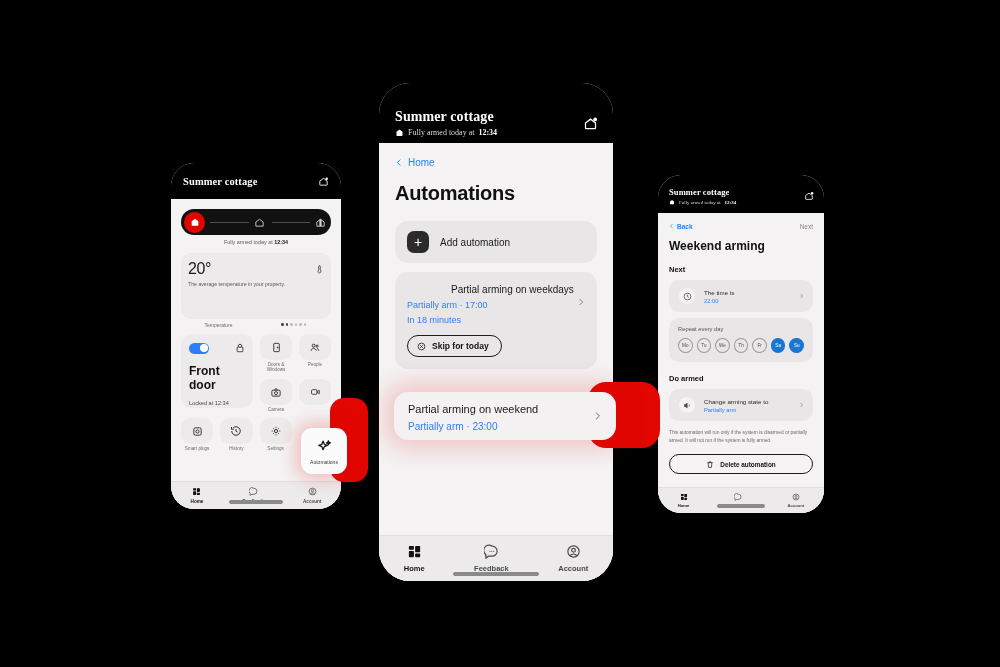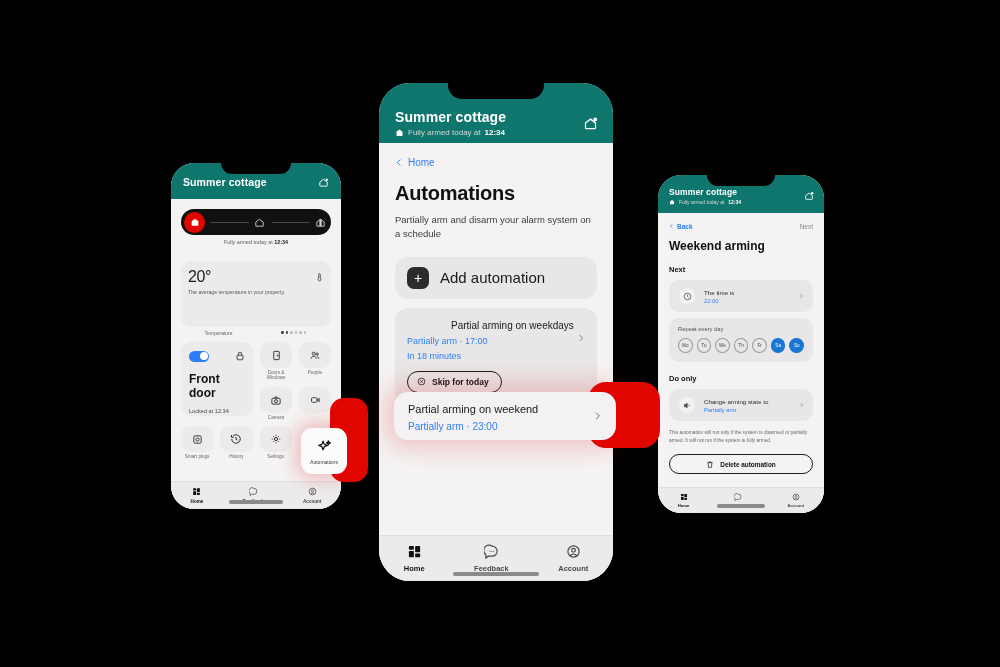--- a/index.html
+++ b/index.html
@@ -27,23 +27,24 @@
   }
   .notch {
     position: absolute; top: 0; left: 50%;
     transform: translateX(-50%);
     background: #000;
     border-bottom-left-radius: 11px;
     border-bottom-right-radius: 11px;
     z-index: 40;
   }
   .topbar {
-    background: #0f766e;
+    background: #000000;
     color: #fff;
     width: 100%;
+    font-family: Liberation Serif, serif;
   }
   .topbar .title { font-weight: 700; letter-spacing: .1px; }
   .topbar .sub { color: #d8d8d8; display: flex; align-items: center; gap: 4px; }
   .topbar .sub b { color: #fff; font-weight: 700; }
   .sheet {
     background: #f4f2f2;
     border-top-left-radius: 22px;
     border-top-right-radius: 22px;
     position: relative;
   }
@@ -76,21 +77,21 @@
     display: flex; align-items: center; padding: 0 3px; gap: 0;
   }
   .armdot {
     width: 21px; height: 21px; border-radius: 50%;
     background: #e10600; display: flex; align-items: center; justify-content: center;
   }
   .armline { flex: 1; height: 1px; background: #4d4d4d; margin: 0 5px; }
   .armicon { width: 13px; height: 13px; color: #cfcfcf; display: flex; align-items: center; }
   .armstatus { text-align: center; font-size: 5.4px; color: #5d5d5d; margin-top: 4px; }
   .armstatus b { color: #222; }
-  .twocards { display: flex; gap: 7px; margin-top: 16px; }
+  .twocards { display: flex; gap: 7px; margin-top: 8px; }
   .statcard { flex: 1; background: #eceaea; border-radius: 10px; padding: 7px 7px 8px 7px; height: 66px; }
   .statcard .row1 { display: flex; align-items: center; justify-content: space-between; }
   .statcard .big { font-size: 16px; font-weight: 400; color: #1a1a1a; letter-spacing: -.4px; }
   .statcard .ttl { font-size: 7px; font-weight: 700; color: #111; margin-top: 5px; }
   .statcard .dsc { font-size: 5.2px; color: #5a5a5a; line-height: 1.5; margin-top: 3px; }
   .caplabel { font-size: 5px; color: #6b6b6b; text-align: center; margin-top: 3px; }
   .dots { display: flex; gap: 2px; justify-content: center; margin-top: 4px; }
   .dots i { width: 2.5px; height: 2.5px; border-radius: 50%; background: #4a4a4a; display:block; }
   .dots i.off { background: #bdbdbd; }
   .grid2 { display: flex; gap: 7px; margin-top: 6px; }
@@ -124,21 +125,21 @@
   #phone2 .topbar { height: 60px; padding: 26px 16px 0 16px; position: relative; }
   #phone2 .topbar .title { font-size: 14px; }
   #phone2 .topbar .sub { font-size: 8px; margin-top: 3px; }
   #phone2 .bell { position: absolute; right: 15px; top: 33px; }
   #phone2 .sheet { height: 438px; padding: 14px 16px 0 16px; }
   .backlink { display: flex; align-items: center; gap: 5px; color: #2d7ff9; font-size: 10px; }
   #phone2 h1 { font-size: 20px; font-weight: 700; color: #111; margin-top: 14px; letter-spacing: -.2px; }
   #phone2 .lede { font-size: 9.5px; color: #3f3f3f; line-height: 1.45; margin-top: 8px; }
   .addcard { background:#e8e6e6; border-radius:13px; height:42px; display:flex; align-items:center; gap:11px; padding:0 12px; margin-top:16px; }
   .plusbtn { width: 22px; height: 22px; border-radius: 7px; background:#2b2b2b; color:#fff; display:flex; align-items:center; justify-content:center; font-size:14px; line-height:1; }
-  .addcard .lbl { font-size: 15px; color:#1a1a1a; }
+  .addcard .lbl { font-size: 10px; color:#1a1a1a; }
   .autocard { background:#e8e6e6; border-radius:13px; padding:12px 12px 12px 12px; margin-top:9px; position: relative; }
   .autocard .t { font-size: 10px; color:#1a1a1a;padding-left:44px; }
   .autocard .s { font-size: 9px; color:#2d7ff9; margin-top: 5px; }
   .chev { position:absolute; right:12px; top:50%; transform:translateY(-50%); color:#6d6d6d; }
   .skipbtn { display:inline-flex; align-items:center; gap:6px; border:1.4px solid #1d1d1d; border-radius:14px; padding:5px 12px 5px 9px; margin-top:10px; background:transparent; font-size:8.5px; font-weight:700; color:#111; }
   .weekendcard {
     position: absolute; left: 18px; top: 312px; width: 218px; height: 56px;
     background:#f3f1f1; border-radius:14px; z-index: 14;
     padding: 11px 14px; box-shadow: 0 0 22px 9px rgba(225,6,0,.18);
   }
@@ -414,21 +415,20 @@
         <div class="backlink">
           <span>
             <svg width="8" height="11" viewBox="0 0 24 24" fill="none" stroke="#2d7ff9" stroke-width="3" stroke-linecap="round" stroke-linejoin="round">
                 <polyline points="15 4 7 12 15 20"></polyline>
               </svg>
           </span>
           <span>Home</span>
         </div>
 
         <h1>Automations</h1>
-        <div class="lede">Partially arm and disarm your alarm system on a schedule</div>
 
         <div class="addcard">
           <span class="plusbtn">+</span>
           <span class="lbl">Add automation</span>
         </div>
 
         <div class="autocard">
           <div class="t">Partial arming on weekdays</div>
           <div class="s">Partially arm · 17:00</div>
           <div class="s">In 18 minutes</div>
@@ -557,21 +557,21 @@
             <div class="day">Mo</div>
             <div class="day">Tu</div>
             <div class="day">We</div>
             <div class="day">Th</div>
             <div class="day">Fr</div>
             <div class="day on">Sa</div>
             <div class="day on">Su</div>
           </div>
         </div>
 
-        <div class="sect">Do only</div>
+        <div class="sect">Do armed</div>
 
         <div class="fieldcard">
           <span class="ic">
             <svg width="9" height="9" viewBox="0 0 24 24" fill="none" stroke="#4a4a4a" stroke-width="2">
                 <path d="M4 9h3l4-3v12l-4-3H4z" fill="#4a4a4a"></path>
                 <path d="M16 9.5a4 4 0 0 1 0 5"></path>
               </svg>
           </span>
           <span>
             <span class="t" style="display:block;">Change arming state to</span>

